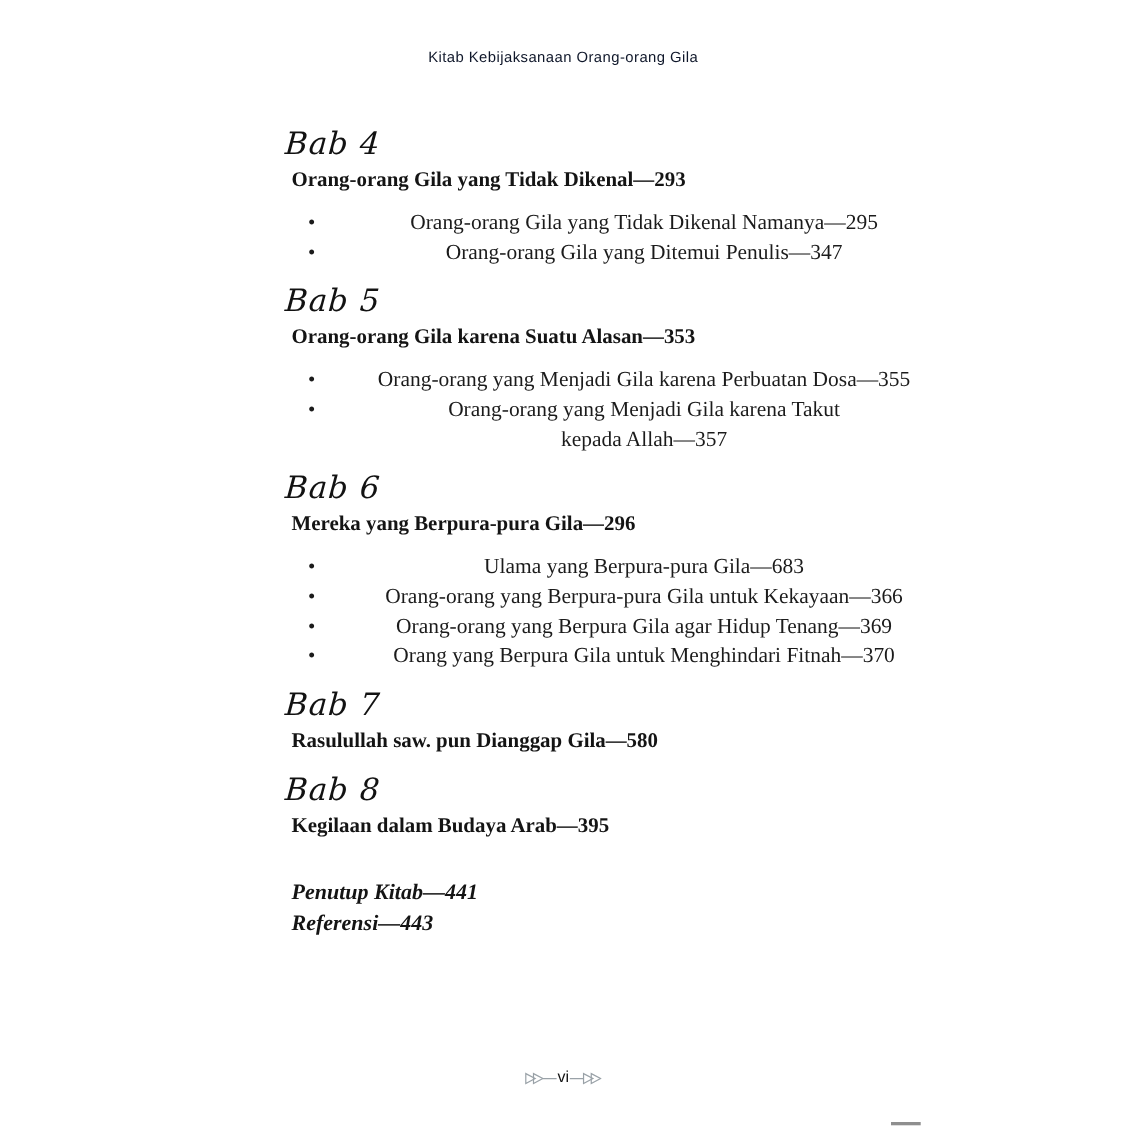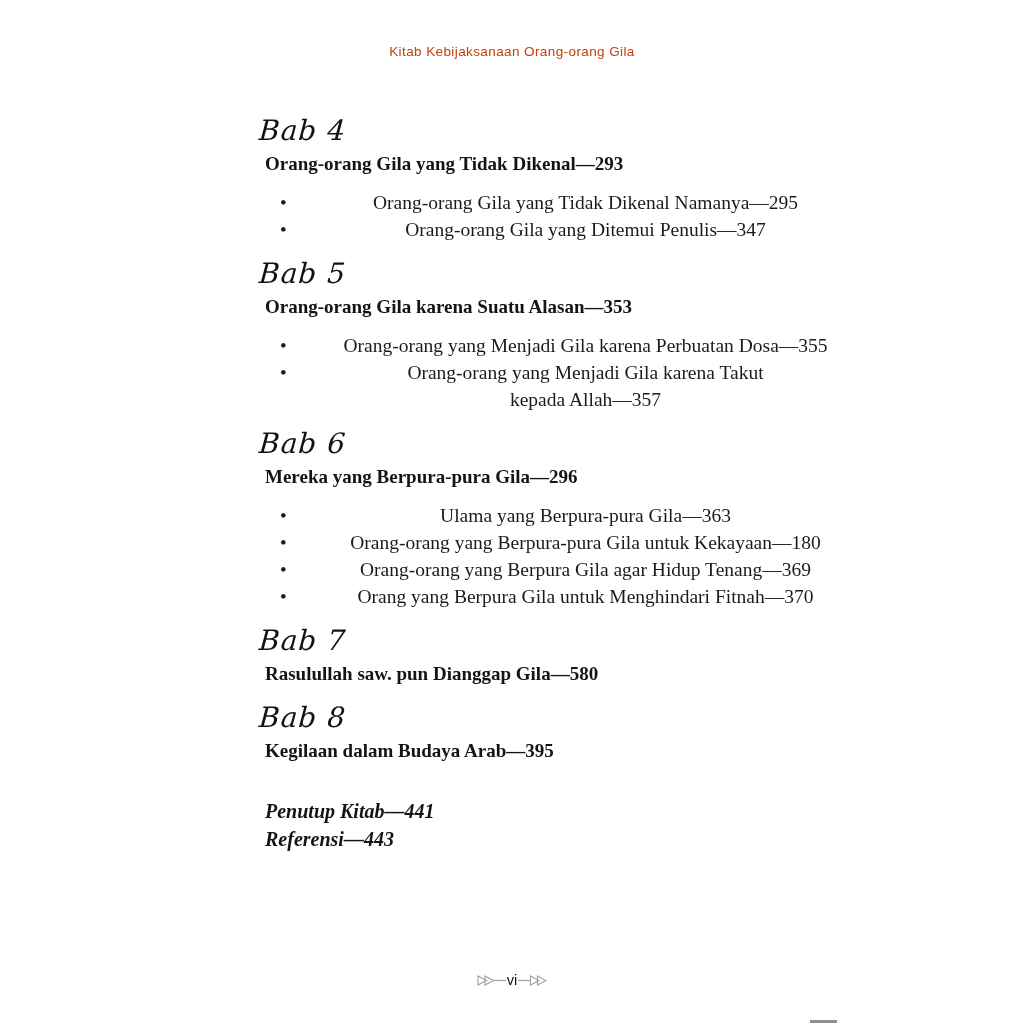--- a/index.html
+++ b/index.html
@@ -17,21 +17,21 @@
   }
   .running-head {
     position: absolute;
     top: 44px;
     left: 0;
     right: 0;
     text-align: center;
     font-family: "Liberation Sans", sans-serif;
     font-size: 13.5px;
     letter-spacing: 0.4px;
-    color: #c2410c;
+    color: #0f172a;
   }
   .toc {
     position: absolute;
     left: 258px;
     top: 114px;
     width: 620px;
   }
   .chapter {
     margin: 0 0 14px 0;
   }
@@ -136,22 +136,22 @@
       <li class="entry">Orang-orang yang Menjadi Gila karena Perbuatan Dosa—355</li>
       <li class="entry">Orang-orang yang Menjadi Gila karena Takut
 kepada Allah—357</li>
     </ul>
   </section>
 
   <section class="chapter">
     <div class="chapter-label">Bab 6</div>
     <div class="chapter-title">Mereka yang Berpura-pura Gila—296</div>
     <ul class="entries">
-      <li class="entry">Ulama yang Berpura-pura Gila—363</li>
-      <li class="entry">Orang-orang yang Berpura-pura Gila untuk Kekayaan—180</li>
+      <li class="entry">Ulama yang Berpura-pura Gila—683</li>
+      <li class="entry">Orang-orang yang Berpura-pura Gila untuk Kekayaan—366</li>
       <li class="entry">Orang-orang yang Berpura Gila agar Hidup Tenang—369</li>
       <li class="entry">Orang yang Berpura Gila untuk Menghindari Fitnah—370</li>
     </ul>
   </section>
 
   <section class="chapter">
     <div class="chapter-label">Bab 7</div>
     <div class="chapter-title">Rasulullah saw. pun Dianggap Gila—580</div>
   </section>
 

